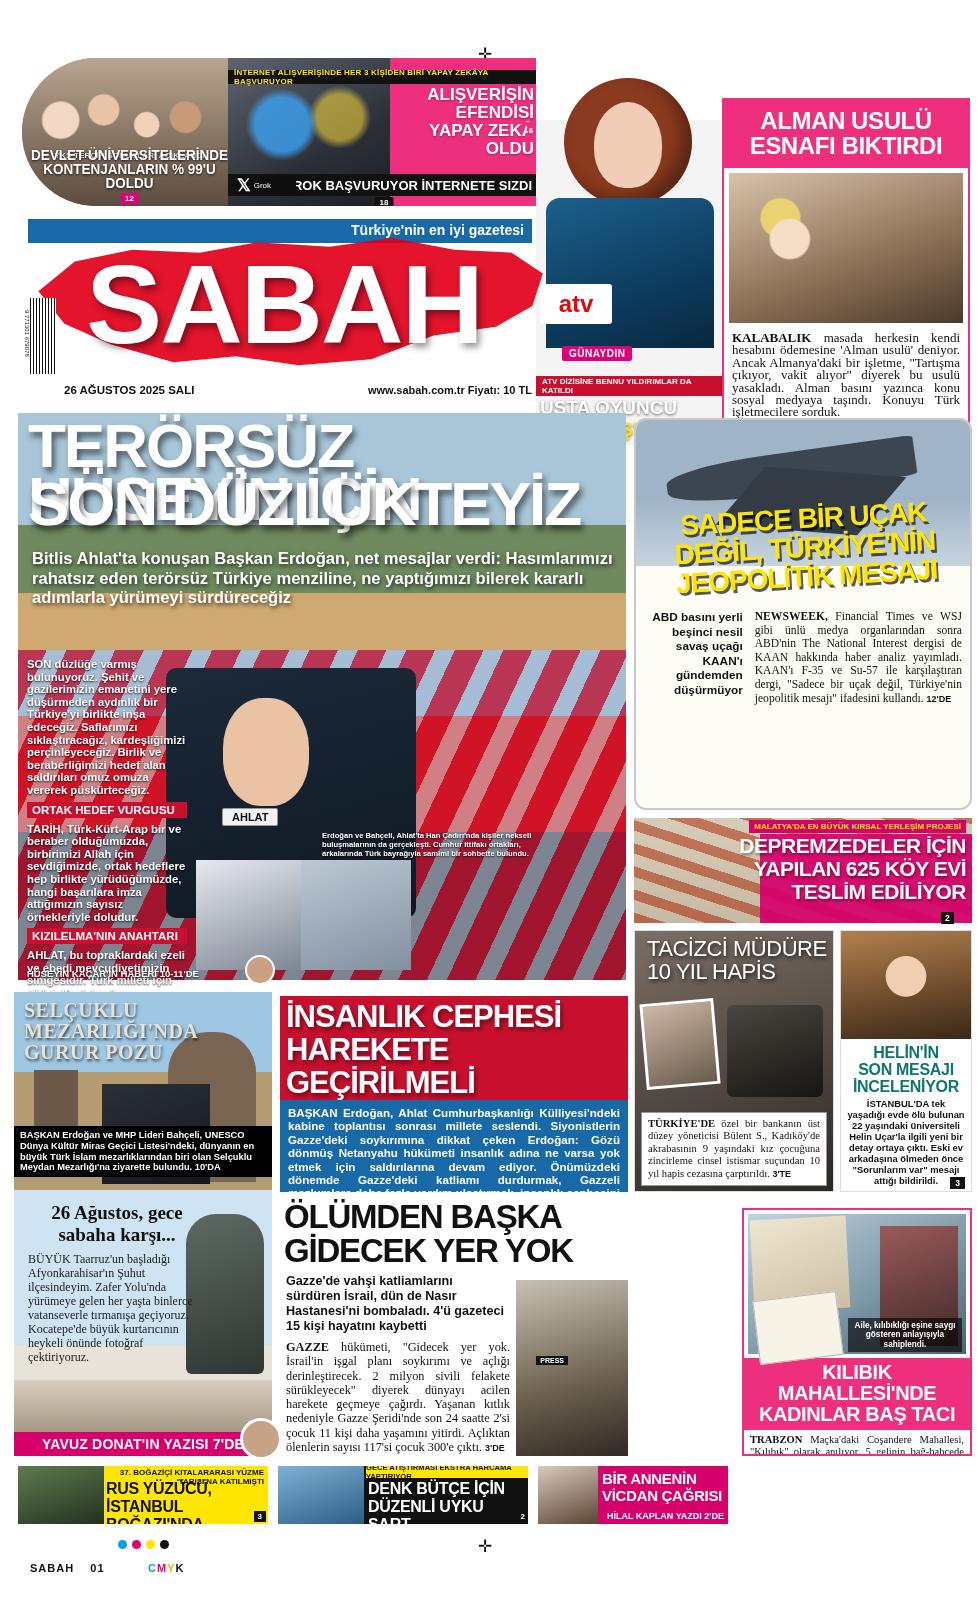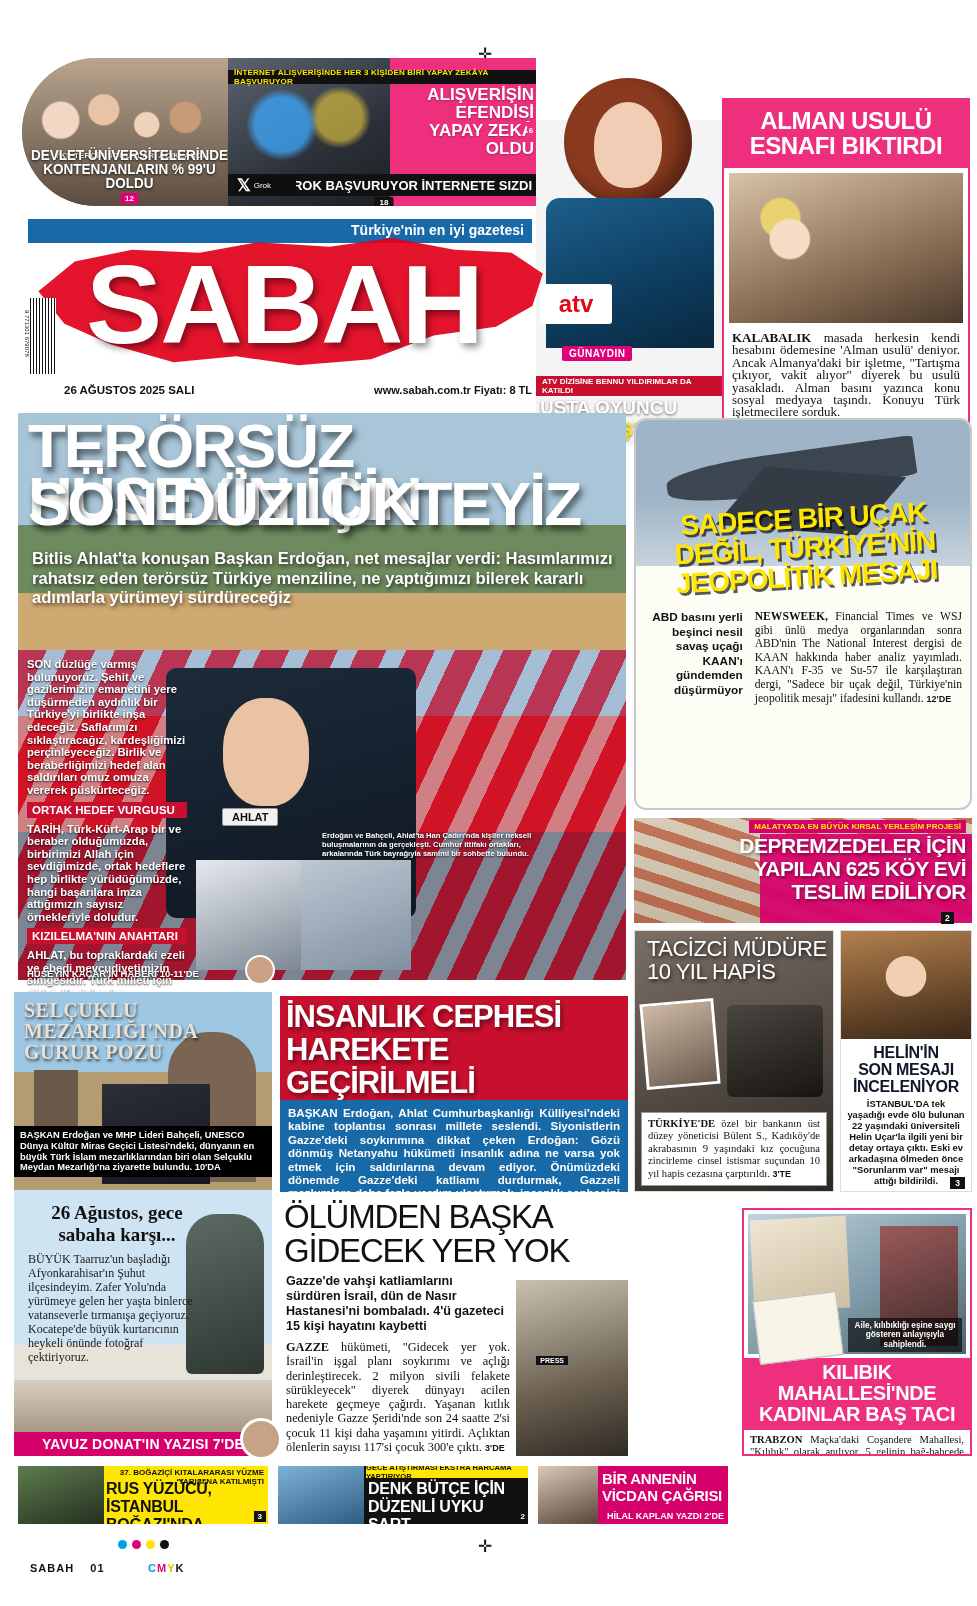--- a/index.html
+++ b/index.html
@@ -393,21 +393,21 @@
     position:absolute; left:840px; top:930px; width:132px; height:262px;
     background:#fff; border:1px solid #ddd; overflow:hidden;
   }
   .helin .photo {
     height:108px;
     background: radial-gradient(circle at 50% 42%, #f0cfb3 0 22%, transparent 23%),
       linear-gradient(170deg,#b2804f,#6b4a2b 60%, #3a2817);
   }
   .helin .hl {
     text-align:center; font-weight:bold; font-size:16px; line-height:17px;
-    padding:5px 2px 3px; color:#0f172a; letter-spacing:-.3px;
+    padding:5px 2px 3px; color:#0f766e; letter-spacing:-.3px;
   }
   .helin .body {
     padding:0 6px; font-size:9.4px; line-height:11px; text-align:center;
     font-weight:bold; color:#111;
   }
   .pg-round {
     position:absolute; right:6px; bottom:2px; background:#111; color:#fff;
     font-size:8.5px; font-weight:bold; padding:1px 5px;
   }
 
@@ -470,21 +470,21 @@
   .donat-av {
     position:absolute; left:240px; top:1418px; width:42px; height:42px;
     border-radius:50%; background:#c8a287; border:3px solid #fff;
   }
 
   
   .olumden {
     position:absolute; left:280px; top:1198px; width:348px; height:258px; background:#fff;
   }
   .olumden .h1 {
-    font-weight:normal; font-size:33px; line-height:34px; letter-spacing:-1.2px;
+    font-weight:bold; font-size:33px; line-height:34px; letter-spacing:-1.2px;
     color:#111; padding:2px 0 0 4px;
   }
   .olumden .sub {
     width:228px; padding:6px 0 0 6px; font-weight:bold;
     font-size:12.6px; line-height:15px; color:#111;
   }
   .olumden .body {
     width:230px; padding:6px 0 0 6px; font-family:"Liberation Serif", serif;
     font-size:12.3px; line-height:14.3px; color:#111; text-align:justify;
   }
@@ -647,21 +647,21 @@
   <div id="masthead">
     <div class="mast-blue">
       <span>Türkiye'nin en iyi gazetesi</span>
     </div>
     <div class="turkey-map"></div>
     <div class="sabah-word">SABAH</div>
   </div>
   <div class="barcode"></div>
   <div class="barcode-lbl">9 771301 679078</div>
   <div class="mast-date">26 AĞUSTOS 2025 SALI</div>
-  <div class="mast-www">www.sabah.com.tr  Fiyatı: 8 TL</div>
+  <div class="mast-www">www.sabah.com.tr  Fiyatı: 10 TL</div>
 
   <div id="mainhead">
     <div class="mainphoto"></div>
     <div class="mainhead-t1">TERÖRSÜZ HÜSEYİN İÇİN</div>
     <div class="mainhead-t2">SON DÜZLÜKTEYİZ</div>
     <div class="mainhead-sub">Bitlis Ahlat'ta konuşan Başkan Erdoğan, net mesajlar verdi: Hasımlarımızı rahatsız eden terörsüz Türkiye menziline, ne yaptığımızı bilerek kararlı adımlarla yürümeyi sürdüreceğiz</div>
   </div>
 
   <div class="crowd">
     <div class="flagwave"></div>

